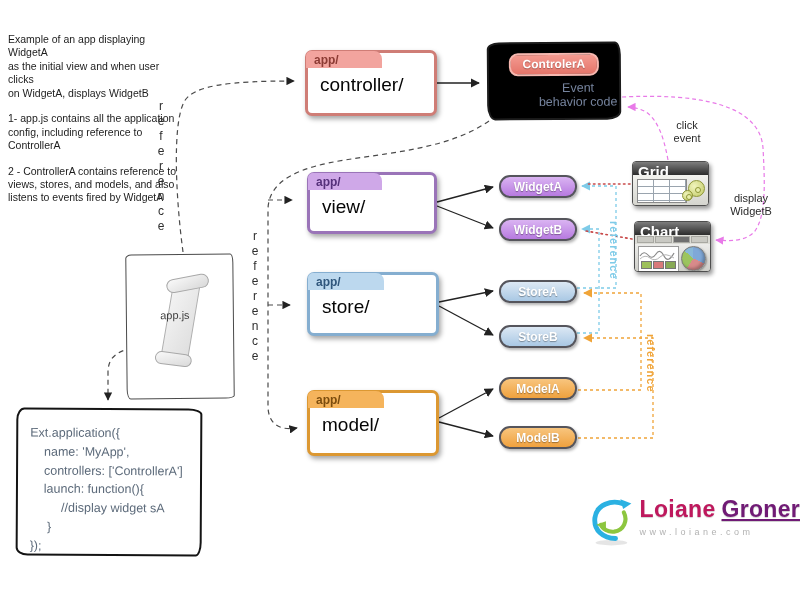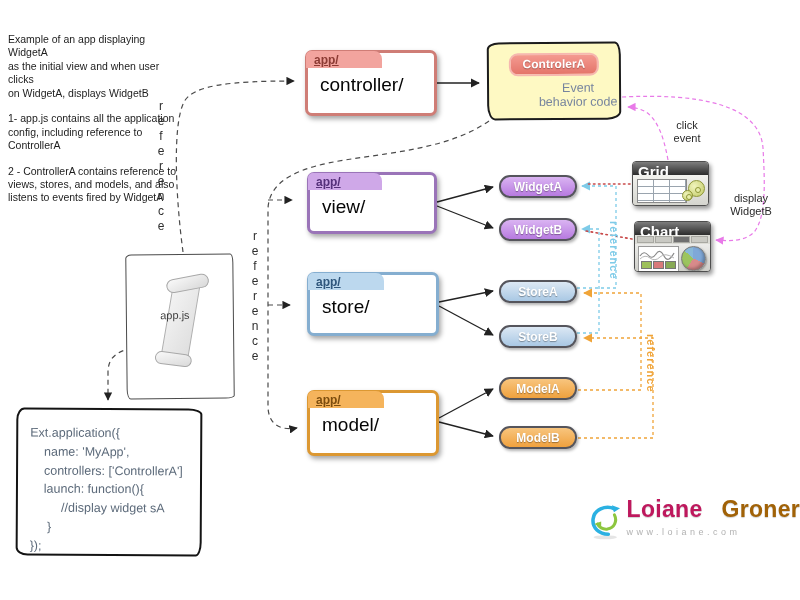--- a/index.html
+++ b/index.html
@@ -19,21 +19,21 @@
   #vref-1 { left:154px; top:99px; }
   #vref-2 { left:248px; top:229px; }
   #vref-3 { left:608px; top:221px; color:#7ecbe8; }
   #vref-4 { left:645px; top:334px; color:#f0a438; }
 
   
   .folder { position:absolute; background:#fff; border-radius:7px;
             box-shadow:2px 3px 5px rgba(0,0,0,0.35); }
   .folder .ftab { position:absolute; top:-2px; left:-2px; height:17px; width:60%;
             border-radius:5px 8px 0 0; display:flex; align-items:center;
-            padding-left:8px; font-size:12px; font-weight:bold; box-sizing:border-box;text-decoration:underline; }
+            padding-left:8px; font-size:12px; font-weight:bold; box-sizing:border-box; }
   .folder .flabel { position:absolute; top:21px; left:12px; font-size:19px; color:#050505; }
   #folder-controller { left:305px; top:50px; width:126px; height:60px; border:3px solid #cf7d76; }
   #folder-controller .ftab { background:#f2a49e; color:#8c3b34; }
   #folder-view { left:307px; top:172px; width:124px; height:56px; border:3px solid #9a74b8; }
   #folder-view .ftab { background:#cfa8e8; color:#55307a; }
   #folder-store { left:307px; top:272px; width:126px; height:58px; border:3px solid #85aed0; }
   #folder-store .ftab { background:#bcd8ee; color:#2f567c; }
   #folder-model { left:307px; top:390px; width:126px; height:60px; border:3px solid #dc9832; }
   #folder-model .ftab { background:#f5b45c; color:#7c4d0e; }
 
@@ -47,21 +47,21 @@
   .node.model  { background:linear-gradient(#f8c57e,#efa13e); }
   #node-widget-a { left:499px; top:175px; }
   #node-widget-b { left:499px; top:218px; }
   #node-store-a  { left:499px; top:280px; }
   #node-store-b  { left:499px; top:325px; }
   #node-model-a  { left:499px; top:377px; }
   #node-model-b  { left:499px; top:426px; }
 
   
   #controller-box { position:absolute; left:487px; top:42px; width:130px; height:74px;
-          background:#fef9c3; border:2px solid #1c1c1c;
+          background:#000000; border:2px solid #1c1c1c;
           border-radius:12px 6px 14px 8px / 7px 13px 8px 15px; transform:rotate(-0.4deg); }
   #controller-box .badge { margin:9px auto 5px auto; width:fit-content; padding:2px 12px 3px 12px;
           background:linear-gradient(#f49a90,#e4756a); border:2px solid #f6b8b0; border-radius:9px;
           color:#fff; font-weight:bold; font-size:12px; text-shadow:0 1px 1px rgba(0,0,0,0.3); }
   #controller-box .caption { text-align:center; font-size:12.5px; color:#76849e;padding-left:48px; }
 
   
   #script-page { position:absolute; left:126px; top:254px; width:106px; height:143px;
           background:#fff; border:1.6px solid #4a4a4a;
           border-radius:6px 3px 9px 4px / 4px 9px 3px 10px; transform:rotate(-0.6deg); }
@@ -115,21 +115,21 @@
   #ann-click { left:660px; top:119px; width:54px; }
   #ann-display { left:719px; top:192px; width:64px; }
 
   
   #logo { position:absolute; left:588px; top:482px; width:212px; height:80px; display:flex;
           align-items:center; }
   #logo .logo-text { margin-left:2px; margin-top:-12px; }
   #logo .logo-name { font-size:23px; font-weight:bold; letter-spacing:0.3px;
           text-shadow:0 1px 1px rgba(0,0,0,0.18); }
   #logo .logo-first { color:#be185d; }
-  #logo .logo-last  { color:#a16207; margin-left:19px; }
+  #logo .logo-last  { color:#701a75; margin-left:6px;text-decoration:underline; }
   #logo .logo-url { font-size:9px; color:#b2b2b2; letter-spacing:3.5px; margin-top:4px; }
 
   svg.layer { position:absolute; left:0; top:0; pointer-events:none; }
 </style>
 </head>
 <body>
 
 <div id="canvas">
 
   <svg class="layer" width="800" height="600">

